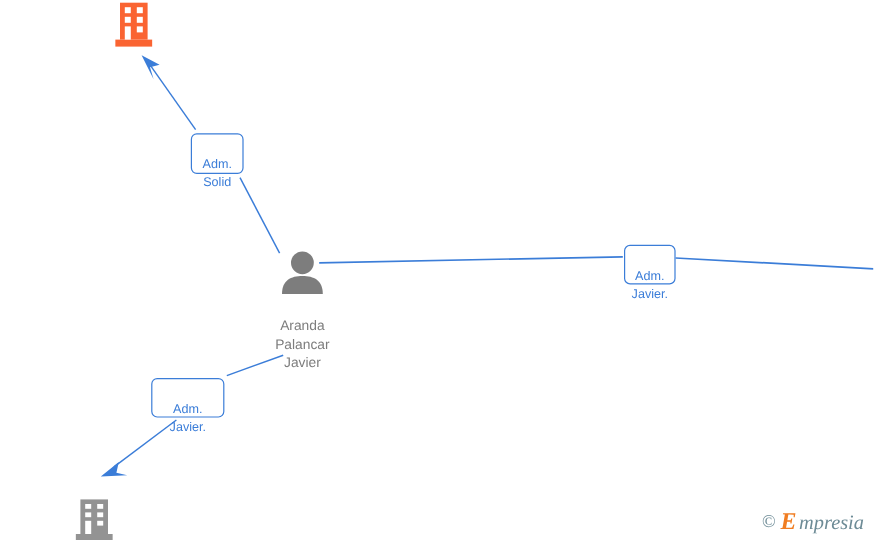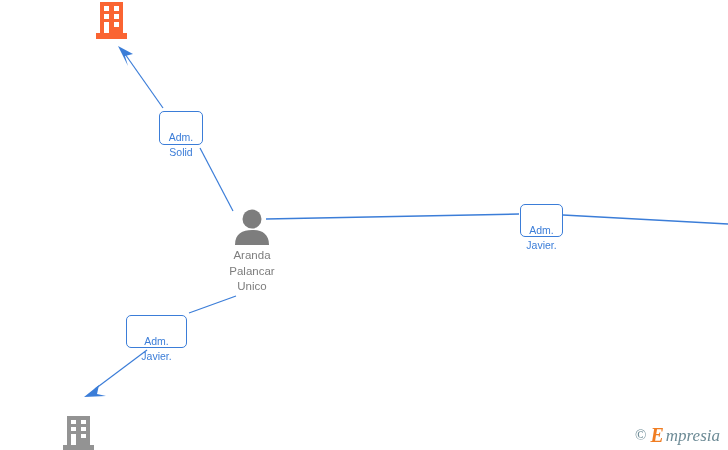--- a/index.html
+++ b/index.html
@@ -57,21 +57,21 @@
   #node-company-top    { left: 96px;  top: 2px; }
   #node-person-center  { left: 205px; top: 205px; width: 94px; text-align: center; }
   #node-company-bottom { left: 63px;  top: 416px; }
 
   .person-name {
     font-family: "Liberation Sans", sans-serif;
     font-size: 11.5px;
     line-height: 15.5px;
     color: #7d7d7d;
     text-align: center;
-    margin-top: 3px;
+    margin-top: 20px;
     user-select: none;
   }
   .person-name .pn-line { display: block; }
 
   
   #watermark {
     position: absolute;
     right: 8px;
     bottom: 5px;
     display: flex;
@@ -156,21 +156,21 @@
   </div>
 
   <div class="node" id="node-person-center">
     <svg class="node-icon" width="94" height="40" viewBox="0 0 94 40" xmlns="http://www.w3.org/2000/svg">
       <circle cx="47" cy="14" r="9.5" fill="#7d7d7d"></circle>
       <path d="M30 40 C30 28.5 37.5 25 47 25 C56.5 25 64 28.5 64 40 Z" fill="#7d7d7d"></path>
     </svg>
     <div class="person-name">
       <span class="pn-line">Aranda</span>
       <span class="pn-line">Palancar</span>
-      <span class="pn-line">Unico</span>
+      <span class="pn-line">Javier</span>
     </div>
   </div>
 
   <div class="node" id="node-company-bottom">
     <svg class="node-icon" width="31" height="34" viewBox="0 0 31 34" xmlns="http://www.w3.org/2000/svg">
       <rect x="4" y="0" width="23" height="29" fill="#939393"></rect>
       <rect x="0" y="29" width="31" height="5" fill="#939393"></rect>
       <rect x="8" y="4" width="5" height="4" fill="#ffffff"></rect>
       <rect x="18" y="4" width="5" height="4" fill="#ffffff"></rect>
       <rect x="8" y="11" width="5" height="4" fill="#ffffff"></rect>

